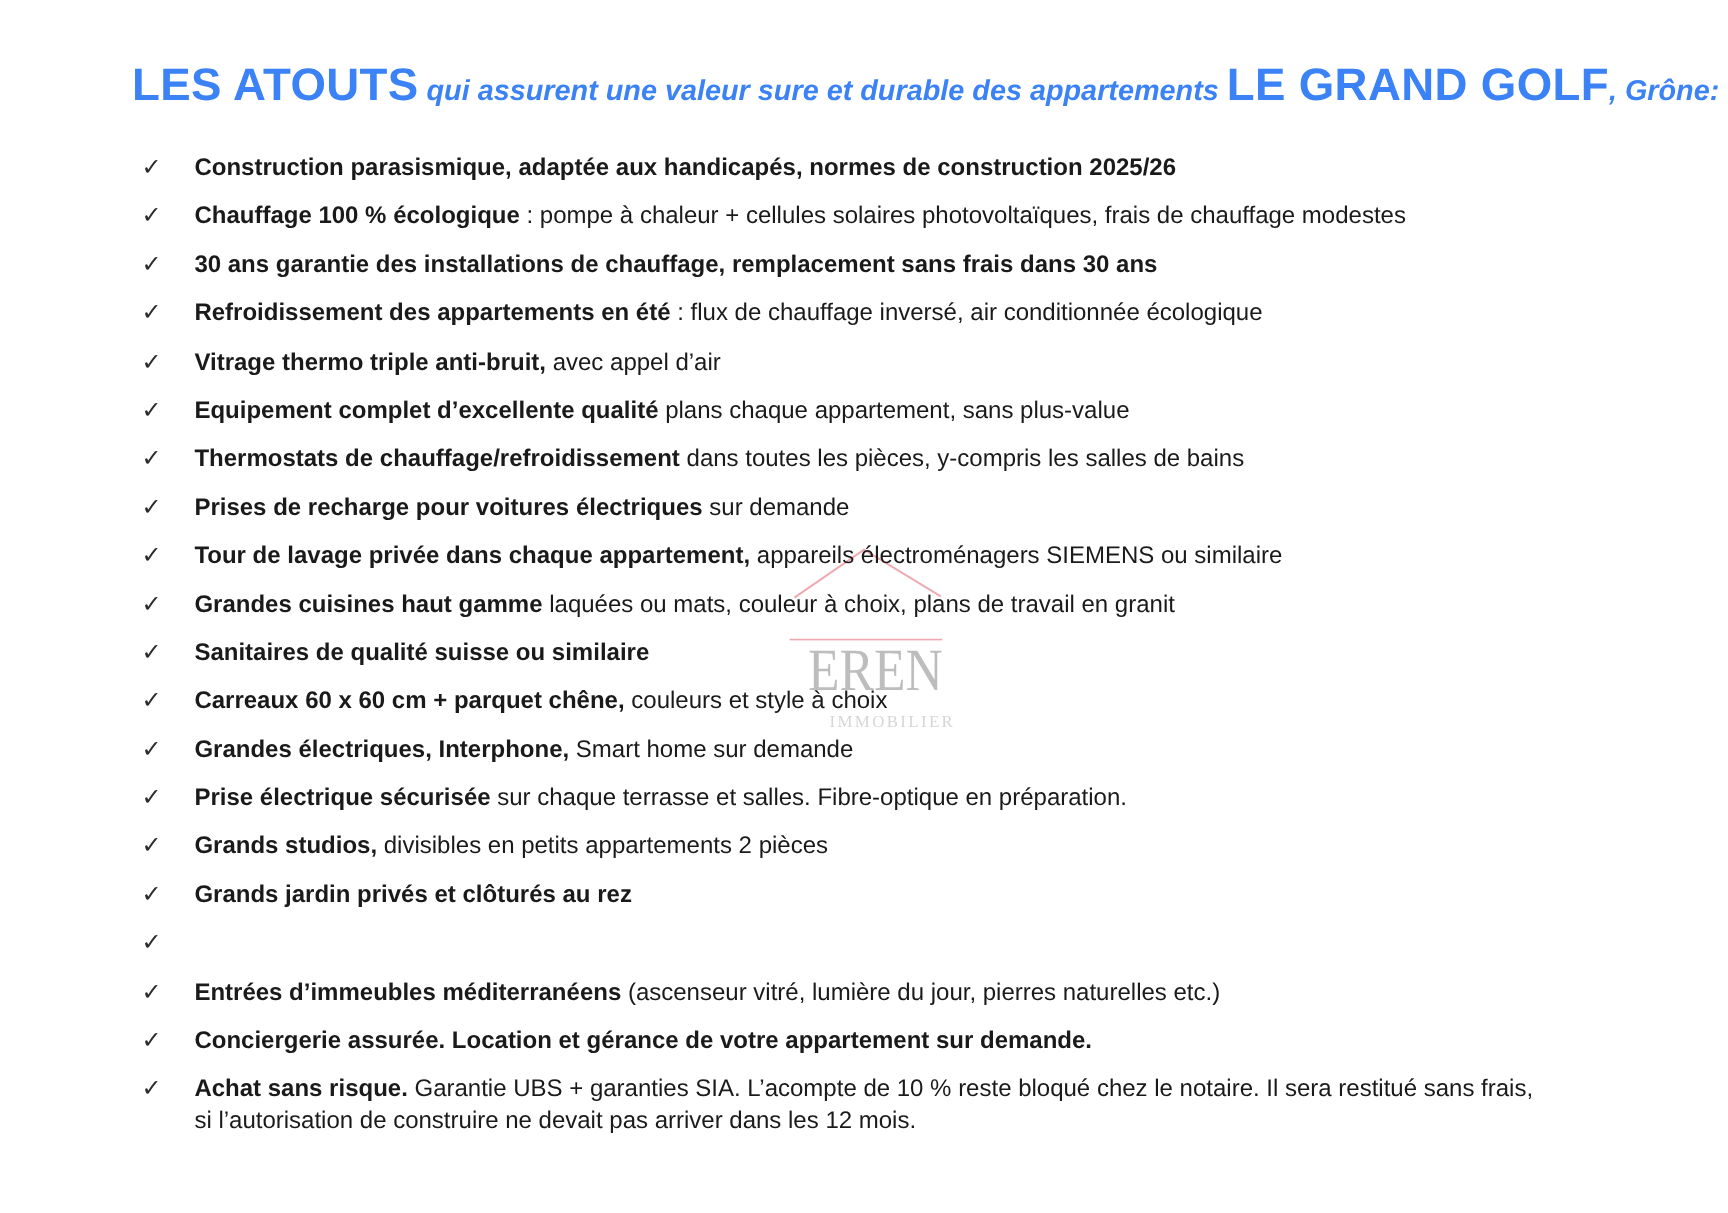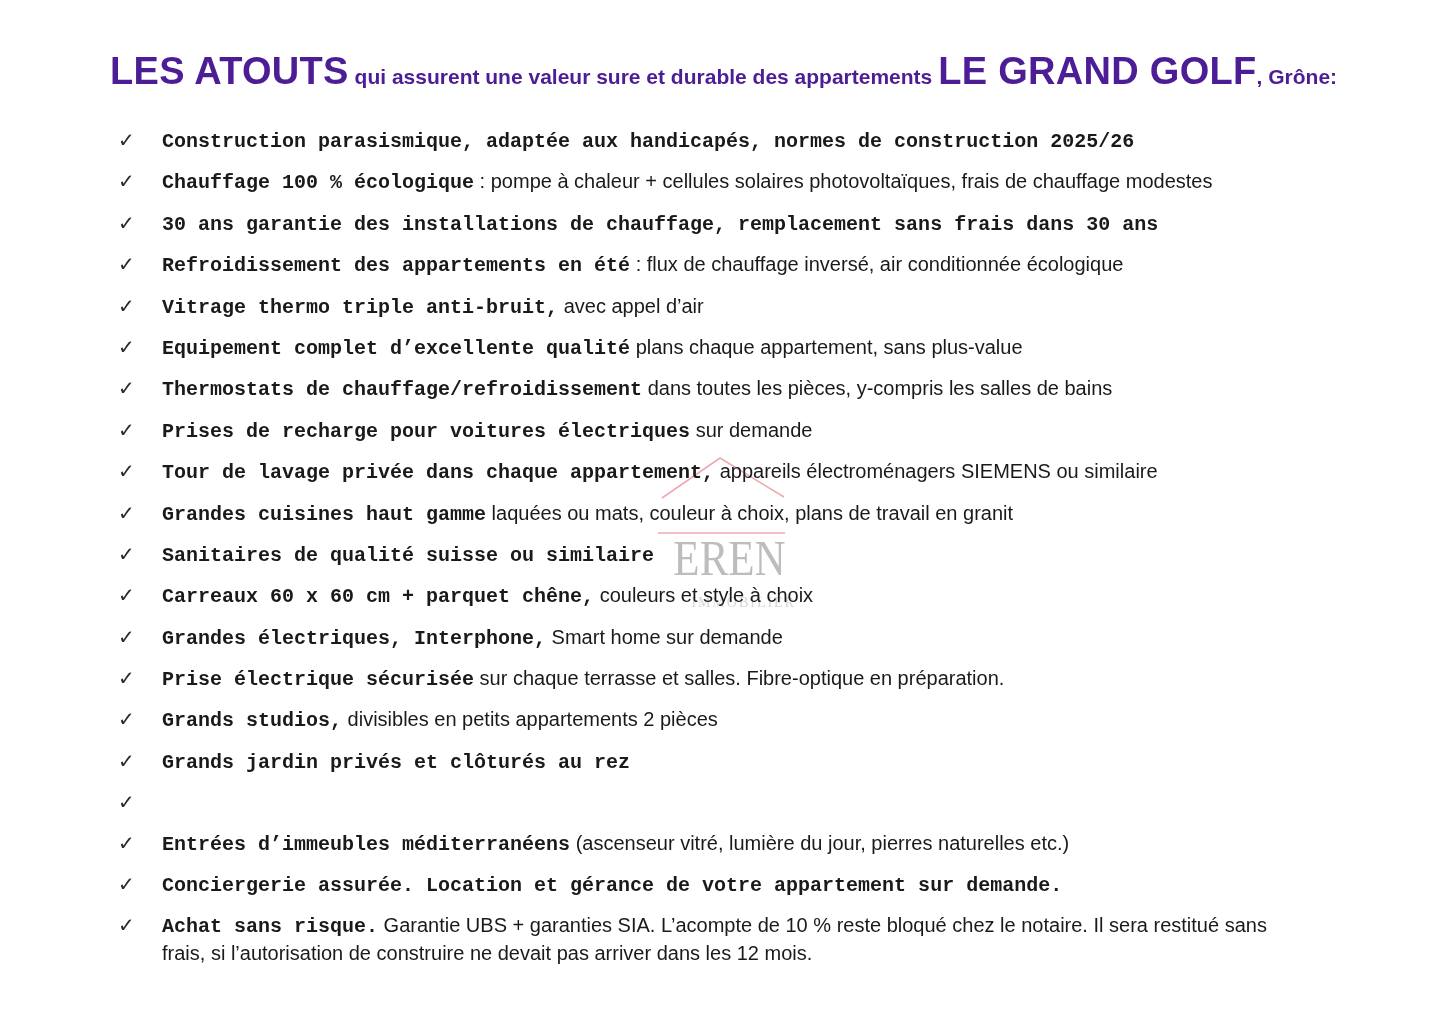--- a/index.html
+++ b/index.html
@@ -45,24 +45,24 @@
   .title {
     position: absolute;
     left: 110px;
     top: 50px;
     margin: 0;
     display: flex;
     align-items: baseline;
     white-space: pre;
     font-weight: 700;
     z-index: 1;
-    color: #4c1d95;
+    color: #3b82f6;
   }
   .t-big   { font-size: 38px; letter-spacing: 0.3px; }
-  .t-small { font-size: 21px; }
+  .t-small { font-size: 24px; font-style: italic; }
 
   
   .features {
     position: absolute;
     left: 0;
     top: 127px;
     width: 1440px;
     margin: 0;
     padding: 0 0 0 118px;
     list-style: none;
@@ -77,21 +77,21 @@
     margin-bottom: 13.4px;
   }
   .check {
     flex: 0 0 44px;
     width: 44px;
     font-size: 20px;
     font-weight: 400;
     color: #2b2b2b;
   }
   .text { flex: 1; max-width: 1120px; }
-  .text b { font-weight: 700; font-family: Liberation Mono, monospace; }
+  .text b { font-weight: 700; }
 </style>
 </head>
 <body>
 
 <div class="page">
 
   <div class="watermark">
     <svg width="148" height="86" viewBox="0 0 148 86">
       <polyline points="14,50 72,10 136,49" fill="none" stroke="#efa9b0" stroke-width="1.6"></polyline>
       <line x1="10" y1="85" x2="137" y2="85" stroke="#efa9b0" stroke-width="1.6"></line>

